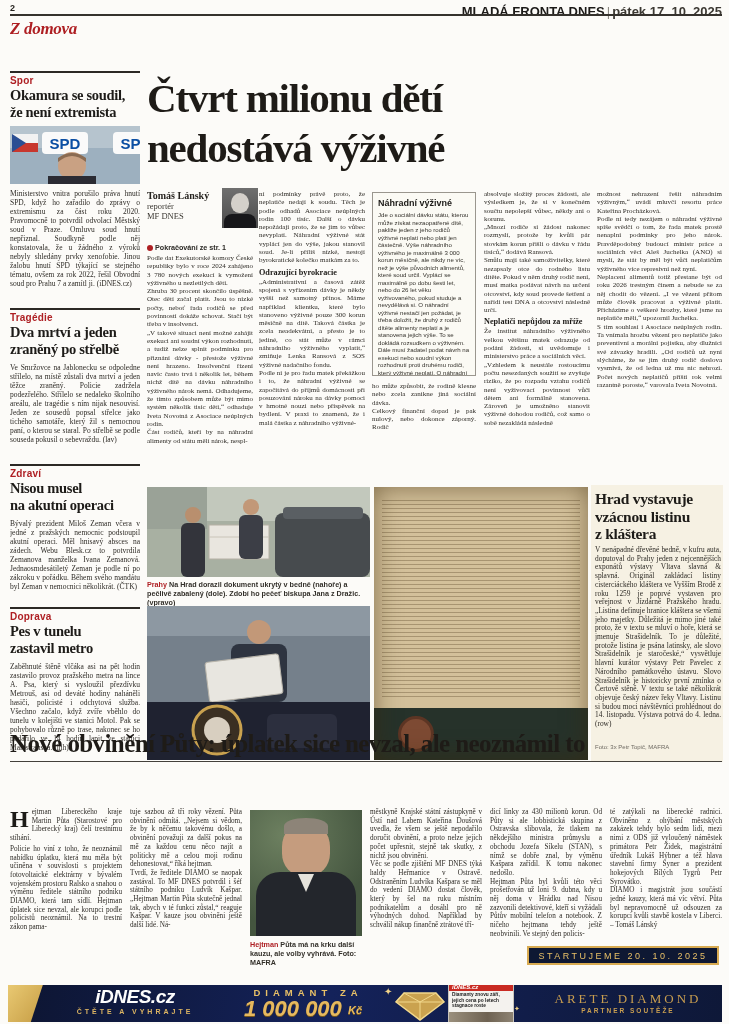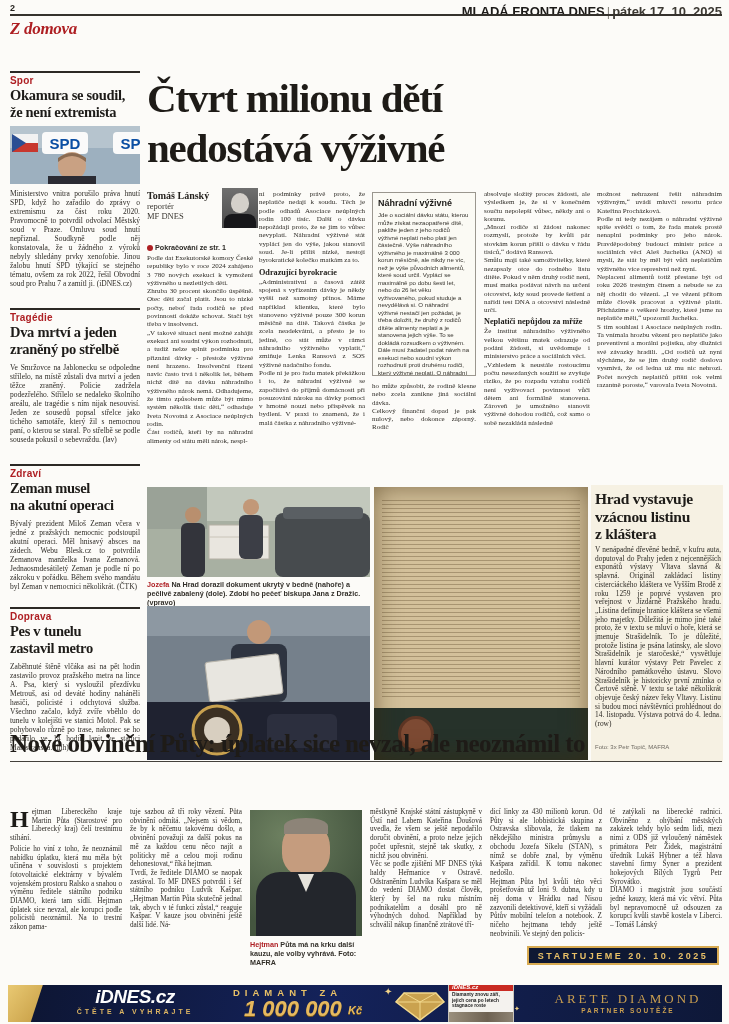--- a/index.html
+++ b/index.html
@@ -53,31 +53,31 @@
   .bottom-rule { left:10px; right:7px; top:761px; height:1.2px; background:#44413b; }
   .puta-headline { left:10px; top:730px; width:712px; font-size:25px; font-weight:bold; letter-spacing:-0.6px; color:#1e1b17; }
   .bcol { top:808px; height:152px; font-size:7.2px; line-height:8.7px; color:#2e2b26; overflow:hidden; }
   .dropcap { float:left; font-size:24px; line-height:22px; font-weight:bold; padding-right:3px; color:#1d1b18; }
 
   
   .ad-strip { left:8px; top:985px; width:714px; height:37px; background:linear-gradient(100deg,#0d1531 0%, #14225a 45%, #0e1838 100%); overflow:hidden; }
   .ad-wedge { position:absolute; left:-18px; top:-4px; width:46px; height:50px; background:linear-gradient(115deg,#f0d27c,#caa24a); transform:skewX(-18deg); }
   .ad-logo { position:absolute; left:52px; top:1px; width:150px; text-align:center; font-family:"Liberation Sans",sans-serif; font-style:italic; font-weight:bold; font-size:19px; color:#fdfdfd; letter-spacing:-0.5px; }
   .ad-tagline { position:absolute; left:52px; top:23px; width:150px; text-align:center; font-family:"Liberation Sans",sans-serif; font-size:7px; font-weight:bold; letter-spacing:3px; color:#ddb563; }
-  .ad-prize-label { position:absolute; left:225px; top:2px; width:150px; text-align:left; font-family:"Liberation Sans",sans-serif; font-size:9.5px; font-weight:bold; letter-spacing:5px; color:#e8c067; }
+  .ad-prize-label { position:absolute; left:225px; top:2px; width:150px; text-align:center; font-family:"Liberation Sans",sans-serif; font-size:9.5px; font-weight:bold; letter-spacing:5px; color:#e8c067; }
   .ad-prize-amount { position:absolute; left:210px; top:11px; width:170px; text-align:center; font-family:"Liberation Sans",sans-serif; font-style:italic; font-weight:bold; font-size:22px; letter-spacing:0px; color:#e6b95f; text-shadow:0 1px 0 #7a5a1d; }
   .ad-prize-currency { font-size:11px; vertical-align:2px; }
   .ad-card { position:absolute; left:440px; top:-3px; width:66px; height:44px; background:#f4f2ee; border:1px solid #c9c4ba; overflow:hidden; }
   .ad-card-brand { background:#c92b23; color:#fff; font-family:"Liberation Sans",sans-serif; font-style:italic; font-weight:bold; font-size:6px; padding:1px 3px; }
   .ad-card-text { font-family:"Liberation Sans",sans-serif; font-size:4.8px; line-height:5.6px; font-weight:bold; color:#222; padding:1px 3px; }
   .ad-card-photo { position:absolute; left:0; bottom:0; width:100%; height:13px; background:linear-gradient(90deg,#9a8f7c,#6e6252 60%,#8d8373); }
   .ad-partner-name { position:absolute; left:525px; top:6px; width:190px; text-align:center; font-family:"Liberation Serif",serif; font-size:13px; letter-spacing:3px; color:#c99e50; }
   .ad-partner-role { position:absolute; left:525px; top:22px; width:190px; text-align:center; font-family:"Liberation Sans",sans-serif; font-size:6.5px; font-weight:bold; letter-spacing:2px; color:#c99e50; }
   .ad-ribbon { left:527px; top:946px; width:192px; height:19px; background:#0e1833; border:2px solid #d8ab52; display:flex; align-items:center; justify-content:center;
-    font-family:"Liberation Sans",sans-serif; font-size:9px; font-weight:bold; letter-spacing:2.5px; color:#e8c067; }
+    font-family:"Liberation Sans",sans-serif; font-size:9px; font-weight:normal; letter-spacing:2.5px; color:#e8c067; }
   .sparkle { position:absolute; color:#f3d488; font-size:10px; }
 </style>
 </head>
 <body>
 
 <div class="page">
 
   <div class="abs page-num">2</div>
   <div class="abs masthead">
     <span class="brand">MLADÁ FRONTA DNES</span><span class="sep">|</span><span class="date">pátek 17. 10. 2025</span>
@@ -109,21 +109,21 @@
   <div class="abs rail-body just pre" style="top:189px; height:104px">Ministerstvo vnitra porušilo práva hnutí SPD, když ho zařadilo do zprávy o extremismu za část roku 2020. Pravomocně to potvrdil odvolací Městský soud v Praze. Omluvu soud hnutí nepřiznal. Soudkyně podle něj konstatovala, že u žádného z výroků nebyly shledány prvky xenofobie. Jinou žalobu hnutí SPD týkající se stejného tématu, ovšem za rok 2022, řešil Obvodní soud pro Prahu 7 a zamítl ji. (iDNES.cz)</div>
 
   <div class="abs rail-sec-rule" style="top:308px"></div>
   <div class="abs kicker" style="left:10px; top:312px">Tragédie</div>
   <div class="abs rail-head pre" style="top:324px">Dva mrtví a jeden
 zraněný po střelbě</div>
   <div class="abs rail-body just pre" style="top:363px; height:92px">Ve Smržovce na Jablonecku se odpoledne střílelo, na místě zůstali dva mrtví a jeden těžce zraněný. Policie zadržela podezřelého. Střílelo se nedaleko školního areálu, ale tragédie s ním nijak nesouvisí. Jeden ze sousedů popsal střelce jako tichého samotáře, který žil s nemocnou paní, o kterou se staral. Po střelbě se podle souseda pokusil o sebevraždu. (lav)</div>
 
   <div class="abs rail-sec-rule" style="top:464px"></div>
   <div class="abs kicker" style="left:10px; top:468px">Zdraví</div>
-  <div class="abs rail-head pre" style="top:480px">Zeman musel
+  <div class="abs rail-head pre" style="top:480px">Nisou musel
 na akutní operaci</div>
   <div class="abs rail-body just pre" style="top:519px; height:80px">Bývalý prezident Miloš Zeman včera v jedné z pražských nemocnic podstoupil akutní operaci. Měl hnisavý absces na zádech. Webu Blesk.cz to potvrdila Zemanova manželka Ivana Zemanová. Jednaosmdesátiletý Zeman je podle ní po zákroku v pořádku. Během svého mandátu byl Zeman v nemocnici několikrát. (ČTK)</div>
 
   <div class="abs rail-sec-rule" style="top:607px"></div>
   <div class="abs kicker" style="left:10px; top:611px">Doprava</div>
   <div class="abs rail-head pre" style="top:623px">Pes v tunelu
 zastavil metro</div>
   <div class="abs rail-body just pre" style="top:662px; height:95px">Zaběhnuté štěně vlčáka asi na pět hodin zastavilo provoz pražského metra na lince A. Psa, který si vysloužil přezdívku Metrouš, asi od deváté hodiny naháněli hasiči, policisté i odchytová služba. Všechno začalo, když zvíře vběhlo do tunelu v kolejišti ve stanici Motol. Pak se pohybovalo různě po trase, nakonec se ho podařilo ve 14 hodin lapit ve stanici Malostranská. (lhh)</div>
 
   <h1 class="abs lead-headline pre">Čtvrt milionu dětí
@@ -184,21 +184,21 @@
       <rect x="136" y="20" width="80" height="12" rx="4" fill="#5a5f63"></rect>
       <rect x="62" y="38" width="60" height="34" fill="#e9e6df" stroke="#b5b0a4"></rect>
       <line x1="62" y1="50" x2="122" y2="50" stroke="#c9c4b8"></line>
       <circle cx="46" cy="28" r="8" fill="#b98f6e"></circle>
       <rect x="34" y="36" width="24" height="54" rx="6" fill="#33343b"></rect>
       <circle cx="104" cy="20" r="8" fill="#c29878"></circle>
       <rect x="92" y="28" width="24" height="44" rx="6" fill="#3c3e46"></rect>
     </svg>
   </div>
   <div class="abs caption" style="left:147px; top:580px; width:223px">
-    <span class="red">Jozefa</span>
+    <span class="red">Prahy</span>
     <span>Na Hrad dorazil dokument ukrytý v bedně (nahoře) a pečlivě zabalený (dole). Zdobí ho pečeť biskupa Jana z Dražic. (vpravo)</span>
   </div>
   <div class="abs photo" style="left:147px; top:606px; width:223px; height:154px; overflow:hidden">
     <svg width="223" height="154" viewBox="0 0 223 154">
       <rect width="223" height="96" fill="#75808b"></rect>
       <rect width="223" height="30" fill="#8d98a2"></rect>
       <circle cx="112" cy="26" r="12" fill="#c29878"></circle>
       <rect x="84" y="38" width="56" height="58" rx="8" fill="#2e3440"></rect>
       <rect x="60" y="52" width="74" height="40" rx="3" fill="#e8e6e0" stroke="#b8b4aa" transform="rotate(-7 97 72)"></rect>
       <rect x="0" y="96" width="223" height="58" fill="#1f2230"></rect>

